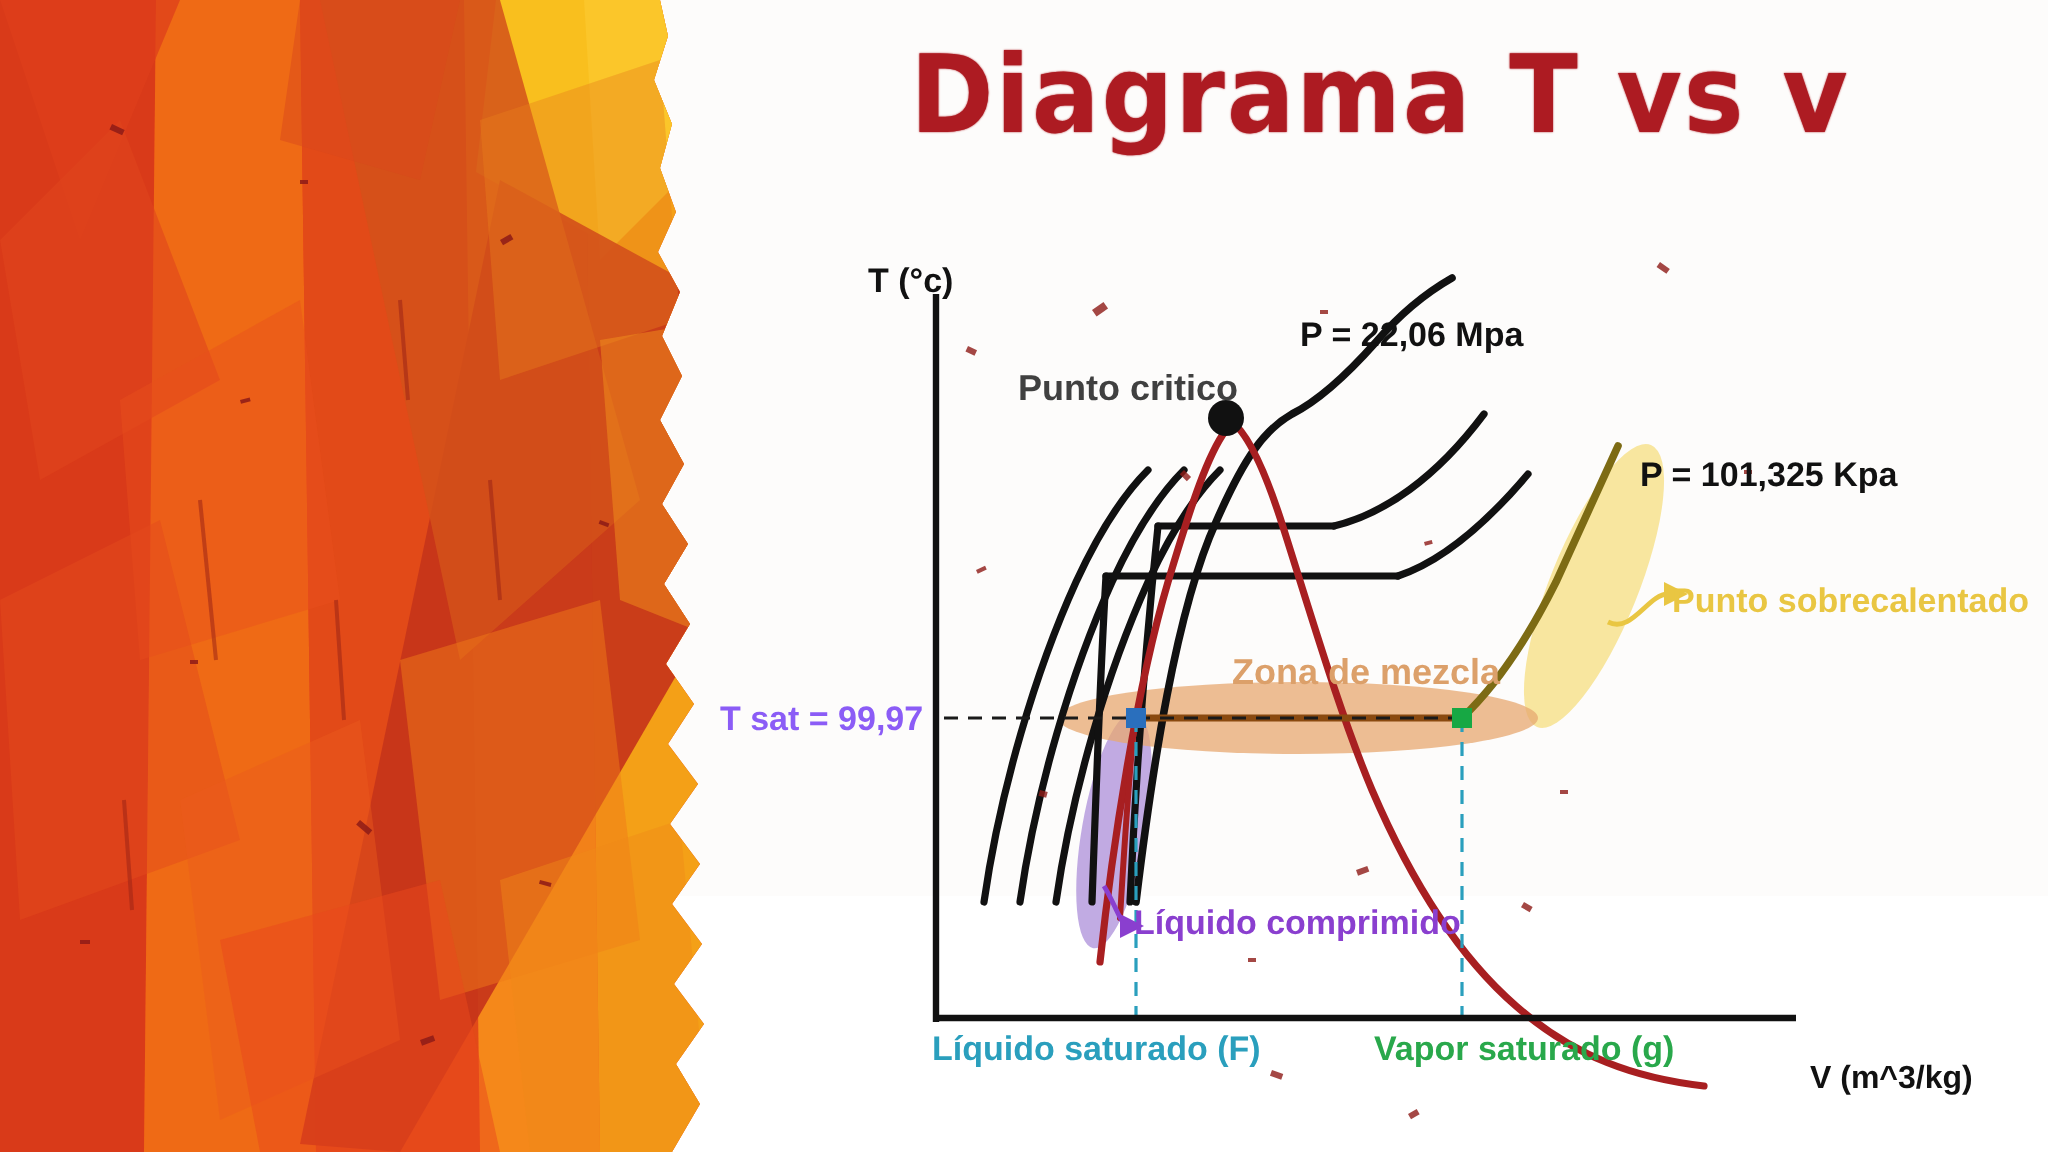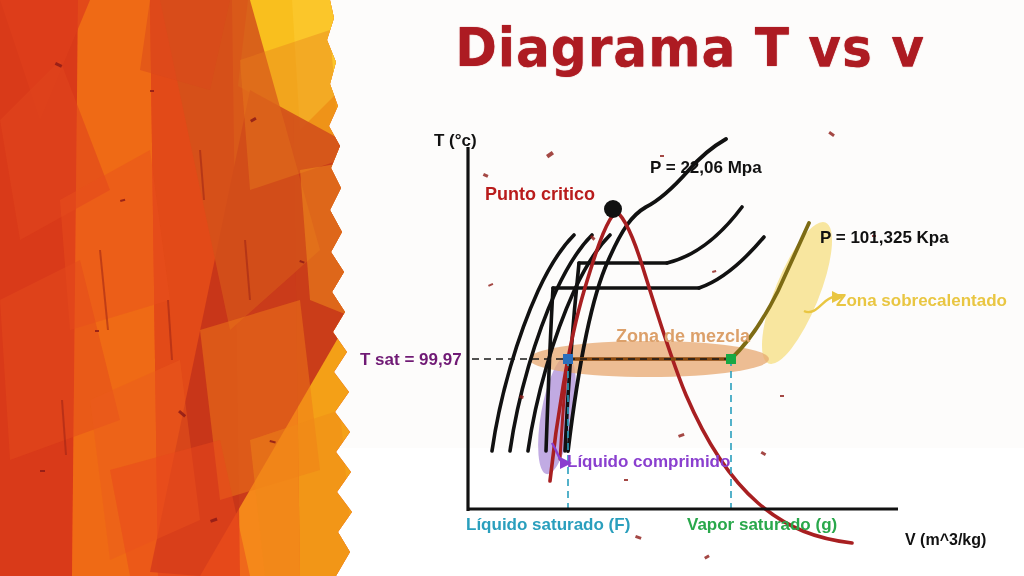--- a/index.html
+++ b/index.html
@@ -31,24 +31,24 @@
   }
 
   
   .chart{position:absolute;left:360px;top:95px;width:664px;height:481px;}
   .chart svg{display:block;}
 
   
   .lbl{position:absolute;white-space:nowrap;font-family:"Liberation Sans", sans-serif;font-weight:bold;}
   .lbl-axis-y{left:434px;top:131px;font-size:17px;color:#111;}
   .lbl-axis-x{left:905px;top:531px;font-size:16px;color:#111;}
-  .lbl-critico{left:485px;top:184px;font-size:18px;color:#b91c1c;}
+  .lbl-critico{left:509px;top:184px;font-size:18px;color:#404040;}
   .lbl-p1{left:650px;top:158px;font-size:17px;color:#111;}
   .lbl-p2{left:820px;top:228px;font-size:17px;color:#111;}
-  .lbl-tsat{left:360px;top:350px;font-size:17px;color:#701a75;}
+  .lbl-tsat{left:360px;top:350px;font-size:17px;color:#8b5cf6;}
   .lbl-zona{left:616px;top:326px;font-size:18px;color:#dca06a;}
   .lbl-sobre{left:836px;top:291px;font-size:17px;color:#e9c642;}
   .lbl-liqcomp{left:567px;top:452px;font-size:17px;color:#8a3fcf;}
   .lbl-liqsat{left:466px;top:515px;font-size:17px;color:#2a9fbd;}
   .lbl-vapsat{left:687px;top:515px;font-size:17px;color:#29a84b;}
 </style>
 </head>
 <body>
 
 <div id="stage">
@@ -196,18 +196,18 @@
     </svg>
   </div>
 
   <div class="lbl lbl-axis-y">T (°c)</div>
   <div class="lbl lbl-axis-x">V (m^3/kg)</div>
   <div class="lbl lbl-critico">Punto critico</div>
   <div class="lbl lbl-p1">P = 22,06 Mpa</div>
   <div class="lbl lbl-p2">P = 101,325 Kpa</div>
   <div class="lbl lbl-tsat">T sat = 99,97</div>
   <div class="lbl lbl-zona">Zona de mezcla</div>
-  <div class="lbl lbl-sobre">Zona sobrecalentado</div>
+  <div class="lbl lbl-sobre">Punto sobrecalentado</div>
   <div class="lbl lbl-liqcomp">Líquido comprimido</div>
   <div class="lbl lbl-vapsat">Vapor saturado (g)</div>
   <div class="lbl lbl-liqsat">Líquido saturado (F)</div>
 
 </div>
 
 </body></html>

